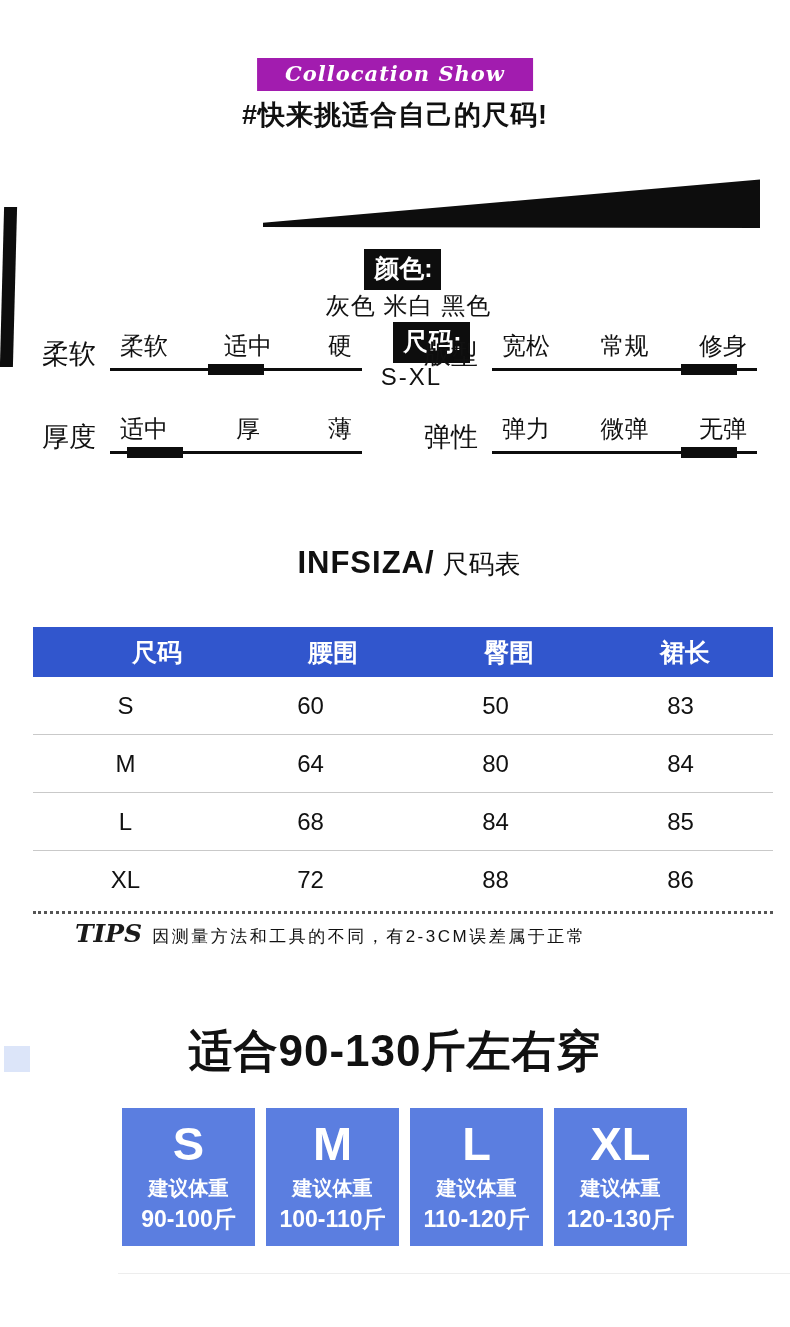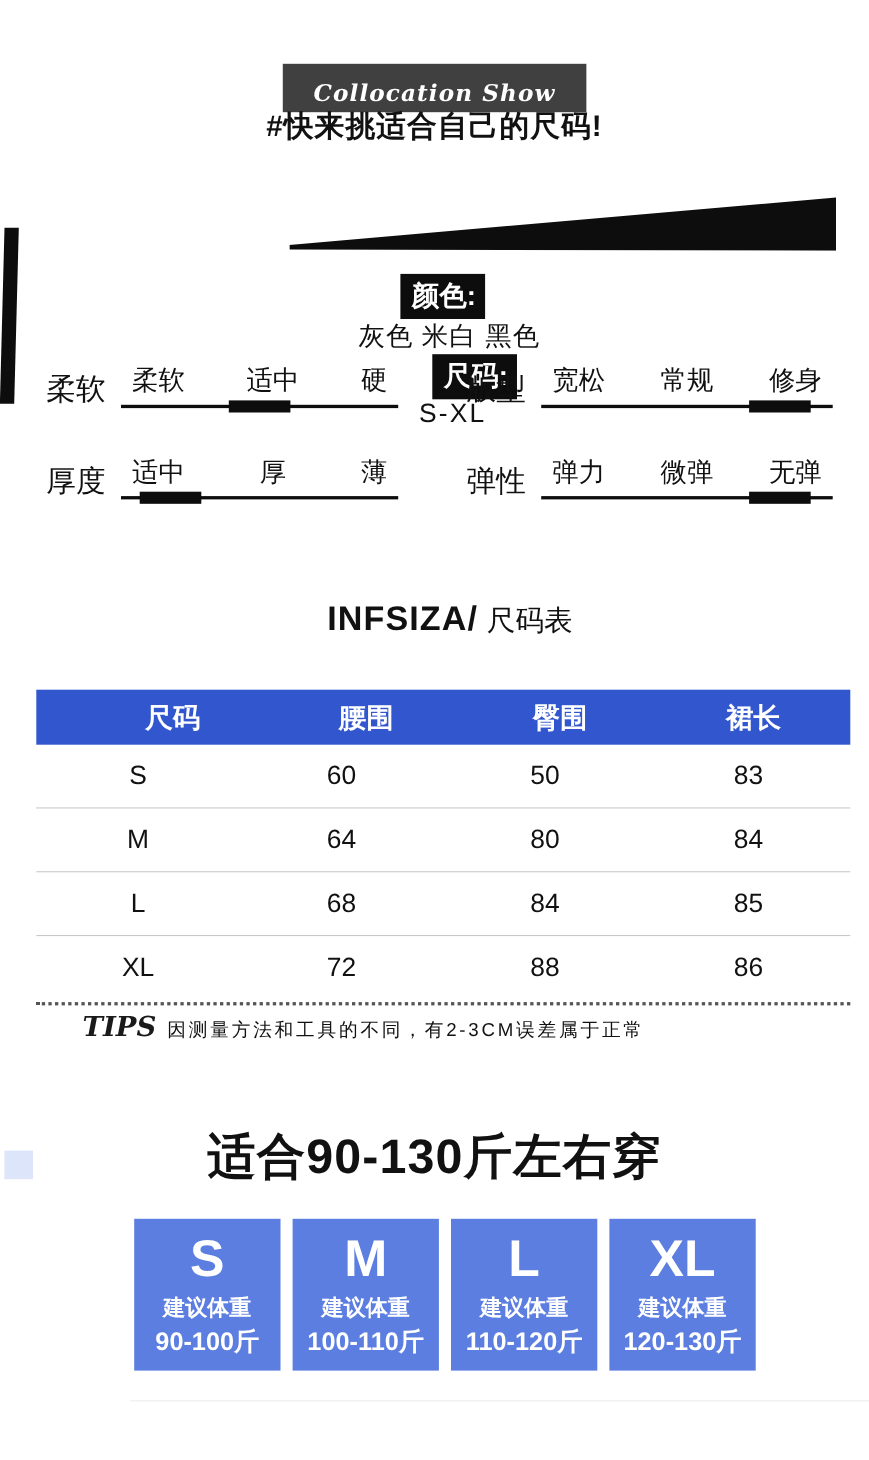--- a/index.html
+++ b/index.html
@@ -5,21 +5,21 @@
   * { margin:0; padding:0; box-sizing:border-box; }
   html,body { background:#ffffff; }
   body {
     width:790px; height:1327px; position:relative; overflow:hidden;
     font-family:"Liberation Sans", sans-serif; color:#111;
   }
 
   
   .banner {
     position:absolute; top:58px; left:50%; transform:translateX(-50%);
-    background:#404040; color:#fff; padding:14px 28px 5px 28px;
+    background:#a21caf; color:#fff; padding:3px 28px 5px 28px;
     font-family:"DejaVu Serif", serif; font-style:italic; font-weight:bold;
     font-size:21px; letter-spacing:1px; white-space:nowrap;
   }
   .subtitle {
     position:absolute; top:97px; left:0; width:100%; text-align:center;
     font-size:27px; font-weight:bold; letter-spacing:1px;
   }
 
   
   .wedge {

